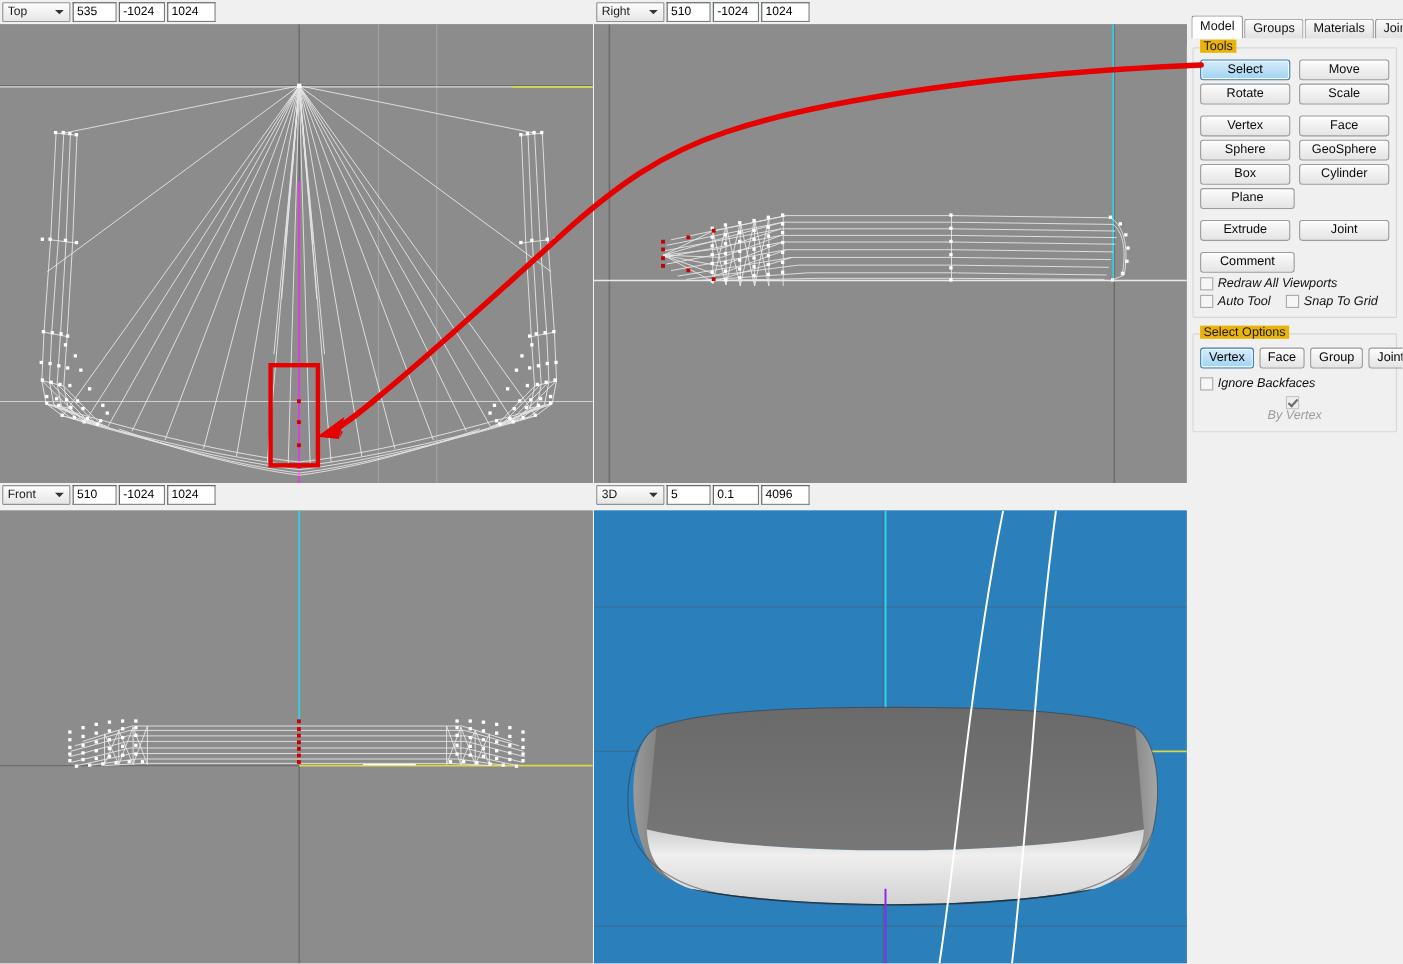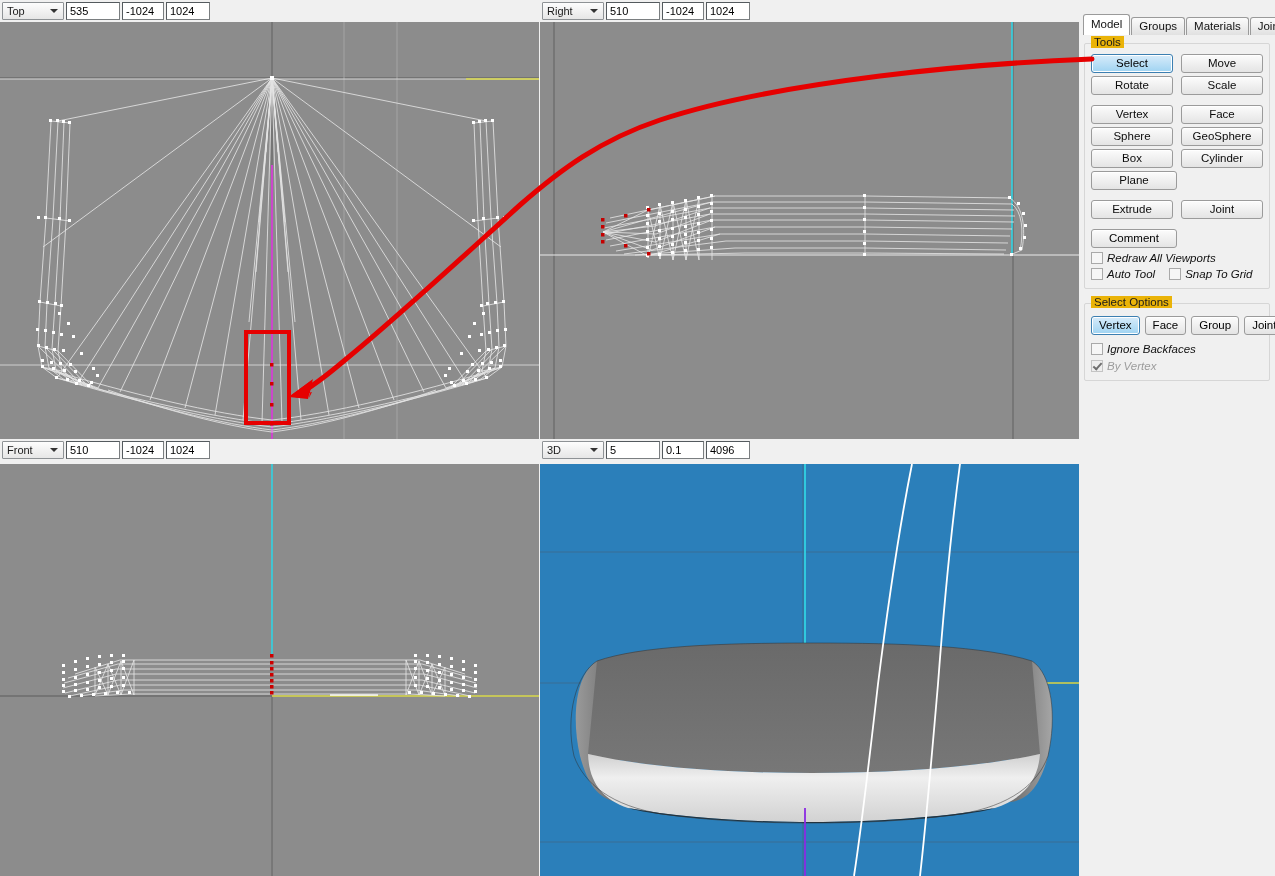--- a/index.html
+++ b/index.html
@@ -30,21 +30,21 @@
   .combo .arw{
     width:0;height:0;border-left:4px solid transparent;border-right:4px solid transparent;
     border-top:4px solid #333;margin-right:3px;
   }
   .numfield{
     height:18px;background:#fff;border:1px solid #7a7e80;border-top-color:#545a5e;
     border-left-color:#545a5e;
     display:flex;align-items:center;padding:0 3px;box-sizing:border-box;
     font-size:11px;color:#000;
   }
-  .nf-w1{width:54px;}
+  .nf-w1{width:40px;}
   .nf-w2{width:42px;}
   .nf-w3{width:44px;}
 
   
   #sidebar{
     position:absolute;right:0;top:12px;width:196px;height:848px;
     background:#f0f0f0;box-sizing:border-box;border-radius:29px;
   }
   .tabstrip{position:relative;height:21px;margin:2px 0 0 4px;display:flex;align-items:flex-end;}
   .tab{
@@ -724,21 +724,21 @@
         <span class="small-btn sel"><span>Vertex</span></span>
         <span class="small-btn"><span>Face</span></span>
         <span class="small-btn"><span>Group</span></span>
         <span class="small-btn" style="margin-right:0;"><span>Joint</span></span>
       </div>
 
       <div class="chkrow" style="margin-top:8px;">
         <span class="chk"></span>
         <span class="chk-label">Ignore Backfaces</span>
       </div>
-      <div class="chkrow" style="margin-top:5px;">
+      <div class="chkrow" style="margin-top:5px;flex-direction:column;">
         <span class="chk on dis"></span>
         <span class="chk-label dis">By Vertex</span>
       </div>
     </div>
   </div>
 
   <svg id="annot">
 
     <rect x="246" y="332" width="43" height="91" fill="none" stroke="#e60000" stroke-width="4"></rect>
 

